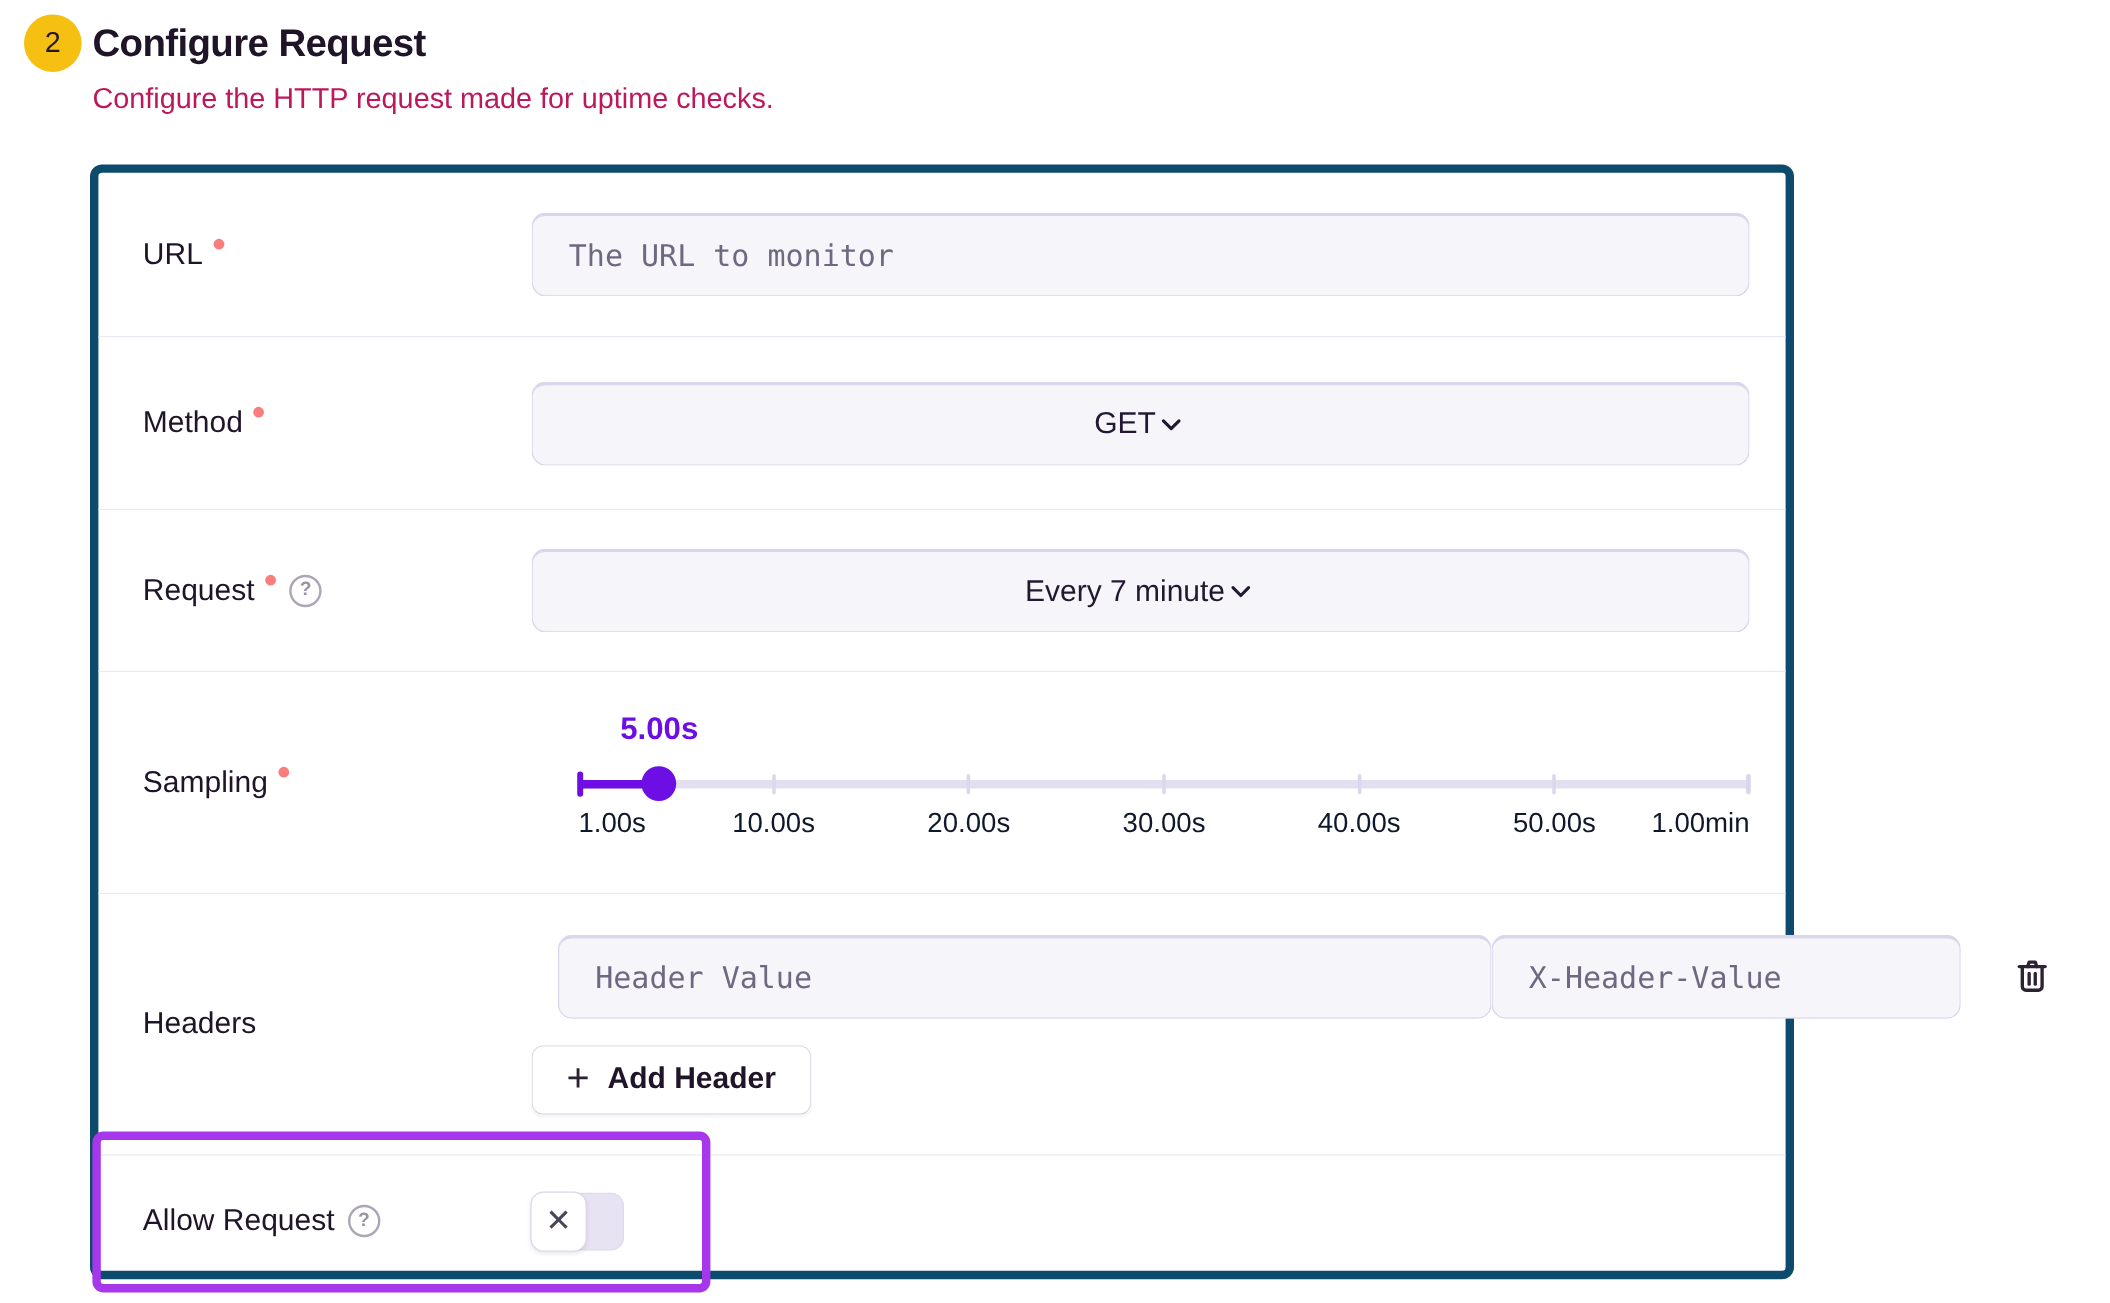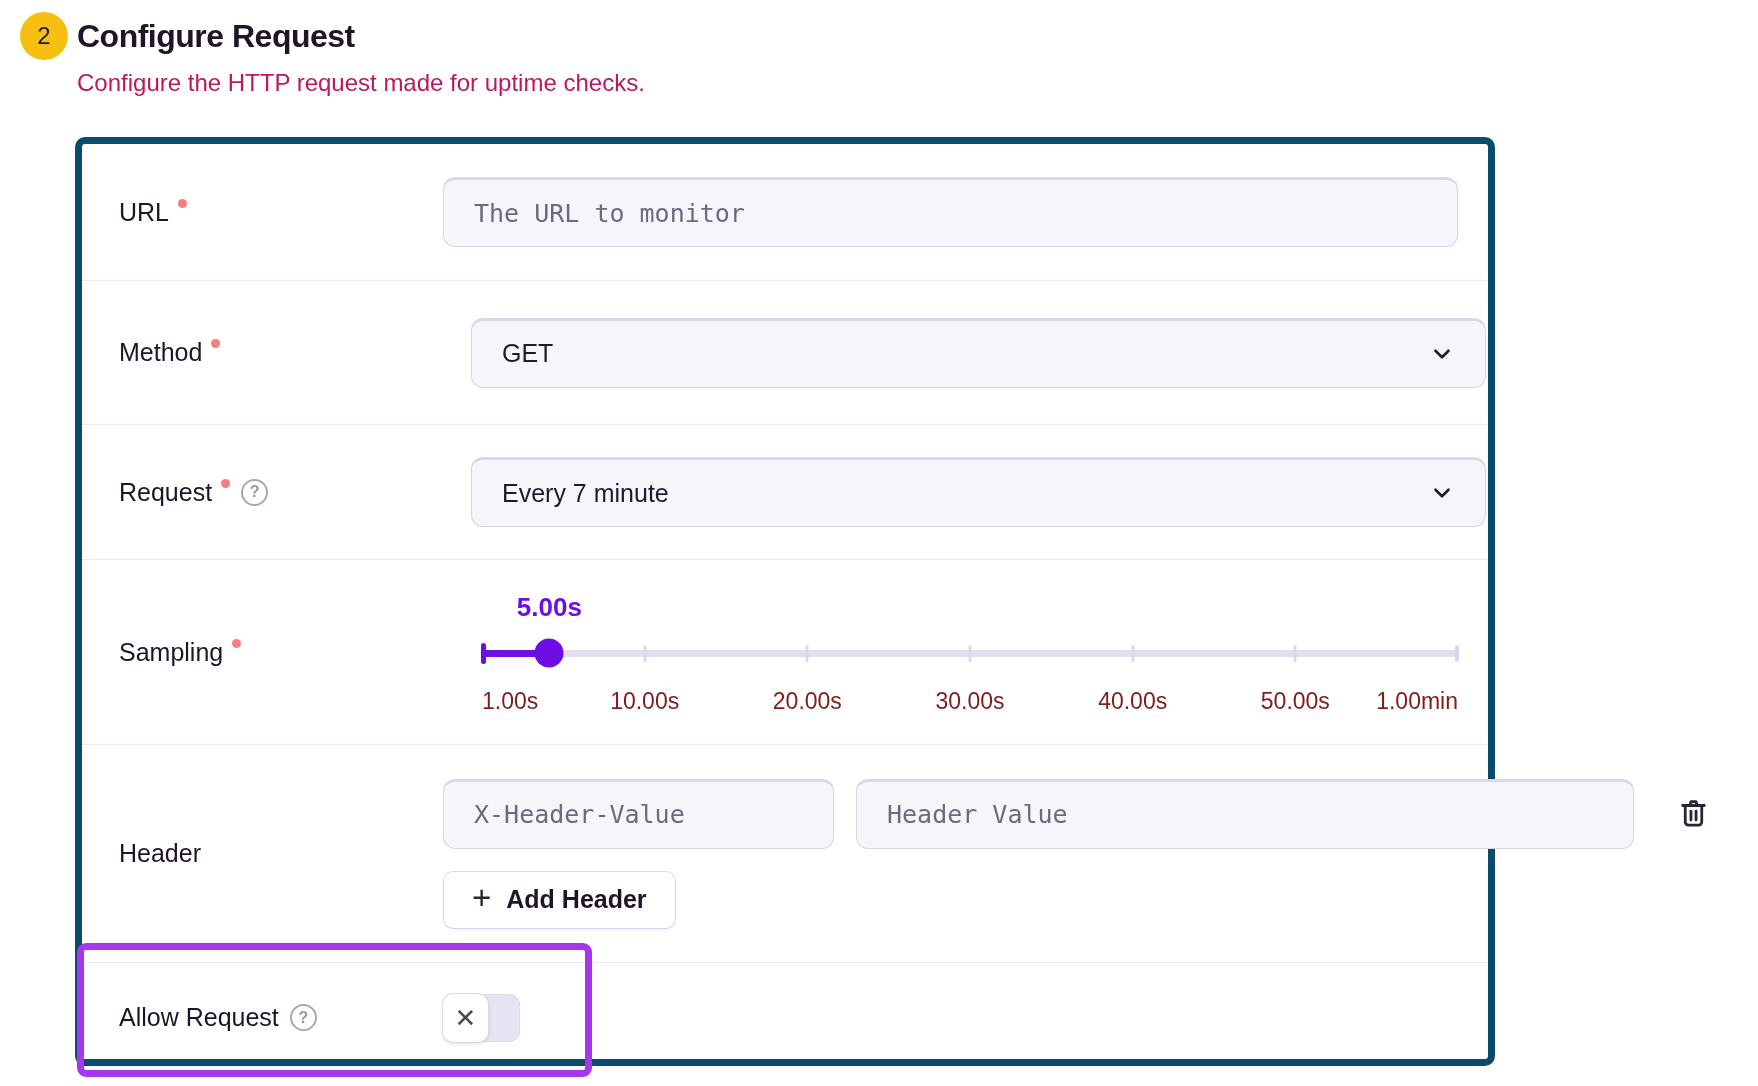--- a/index.html
+++ b/index.html
@@ -49,21 +49,21 @@
     border:1px solid #D9D3E8; border-top:3px solid #DCD6EC;
     display:flex; align-items:center; padding:0 30px;
   }
   input.text-input {
     height:70px; width:100%; border-radius:12px; background:#F6F5FA;
     border:1px solid #D9D3E8; border-top:3px solid #DCD6EC;
     padding:0 30px; font-family:"DejaVu Sans Mono", monospace; font-size:25px; color:#221832;
     outline:none;
   }
   input.text-input::placeholder { color:#6F6880; opacity:1; }
-  .select-field { justify-content:space-between; cursor:pointer;margin-left:28px; }
+  .select-field { justify-content:center; cursor:pointer; }
   .select-value { font-size:25px; color:#221832; }
   .chevron svg { display:block; }
 
   
   .slider { position:relative; height:185px;margin-left:39px; }
   .slider-track {
     position:absolute; left:0; right:0; top:90px; height:7px;
     background:#E3DFF0; border-radius:4px;
   }
   .slider-fill { position:absolute; left:0; top:0; height:7px; background:#6C0EE4; border-radius:4px; }
@@ -71,21 +71,21 @@
   .slider-endcap { position:absolute; right:-1px; top:-5px; width:4px; height:17px; background:#DBD6EB; border-radius:2px; }
   .slider-tick { position:absolute; top:-5px; width:3px; height:17px; background:#DCD7EC; border-radius:2px; transform:translateX(-50%); }
   .slider-handle {
     position:absolute; top:50%; width:29px; height:29px; border-radius:50%;
     background:#6C0EE4; transform:translate(-50%,-50%); cursor:pointer;
   }
   .slider-value {
     position:absolute; top:32px; transform:translateX(-50%);
     font-size:26px; font-weight:bold; color:#6C0EE4;
   }
-  .slider-labels { position:absolute; left:0; right:0; top:128px; height:30px; font-size:23px; color:#7f1d1d; }
+  .slider-labels { position:absolute; left:0; right:0; top:112px; height:30px; font-size:23px; color:#0f172a; }
   .slider-labels span { position:absolute; transform:translateX(-50%); white-space:nowrap; }
   .slider-labels span:first-child { transform:none; }
   .slider-labels span:last-child { transform:none; left:auto !important; right:0; }
 
   
   .headers-control { display:flex; flex-direction:column; align-items:flex-start; }
   .header-line { display:flex; align-items:center; width:100%; }
   .header-key { width:391px !important; flex:none; }
   .header-val { width:778px !important; flex:none; margin-left:22px; }
   .trash-btn {
@@ -204,26 +204,26 @@
           <span style="left:66.667%">40.00s</span>
           <span style="left:83.333%">50.00s</span>
           <span style="left:100%">1.00min</span>
         </div>
       </div>
     </div>
   </div>
 
   <div class="row r-headers">
     <div class="row-label">
-      <span>Header</span>
+      <span>Headers</span>
     </div>
     <div class="row-control headers-control">
       <div class="header-line">
+        <input class="text-input header-val" type="text" placeholder="Header Value" style="">
         <input class="text-input header-key" type="text" placeholder="X-Header-Value" style="">
-        <input class="text-input header-val" type="text" placeholder="Header Value" style="">
         <button class="trash-btn">
           <span>
             <svg width="31" height="33" viewBox="0 0 24 26" fill="none" stroke="#2B2233" stroke-width="2.2" stroke-linecap="round" stroke-linejoin="round">
               <path d="M3.5 7.5h17"></path>
               <path d="M9 7.5 L10 4.5 h4 L15 7.5"></path>
               <path d="M5.5 7.5 v13 a2.5 2.5 0 0 0 2.5 2.5 h8 a2.5 2.5 0 0 0 2.5 -2.5 v-13"></path>
               <path d="M10 12 v7"></path>
               <path d="M14 12 v7"></path>
             </svg>
           </span>

